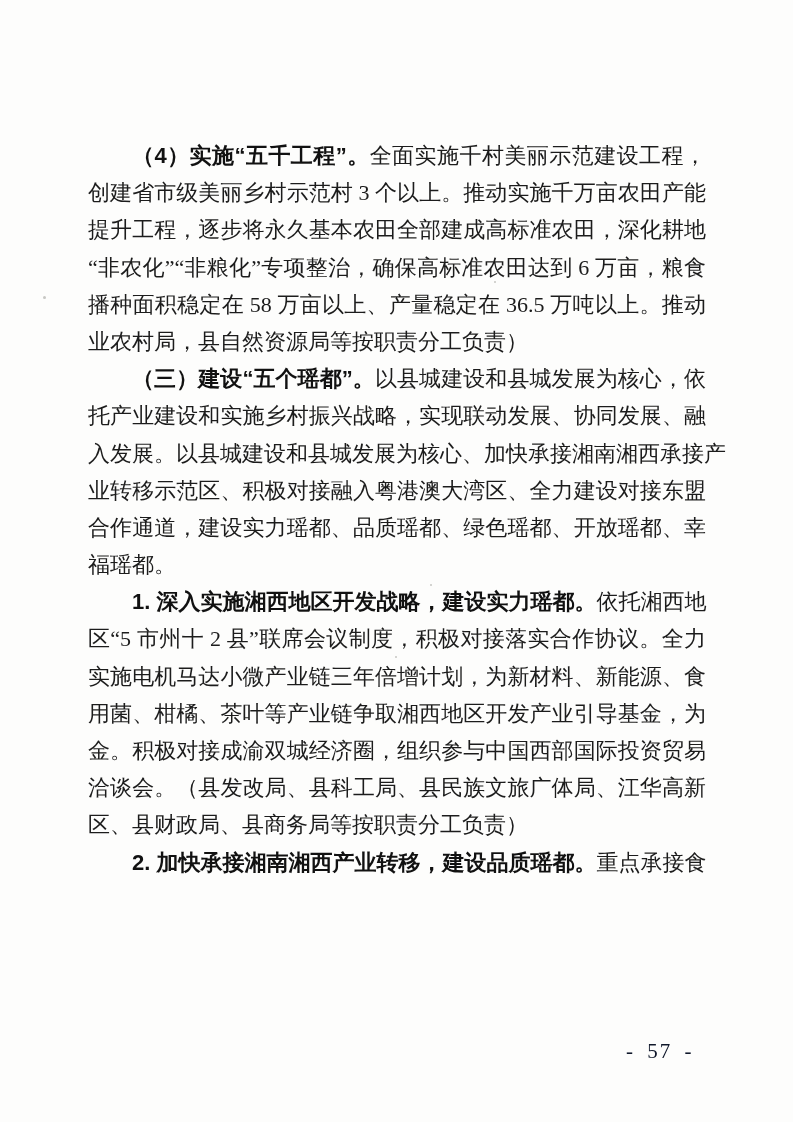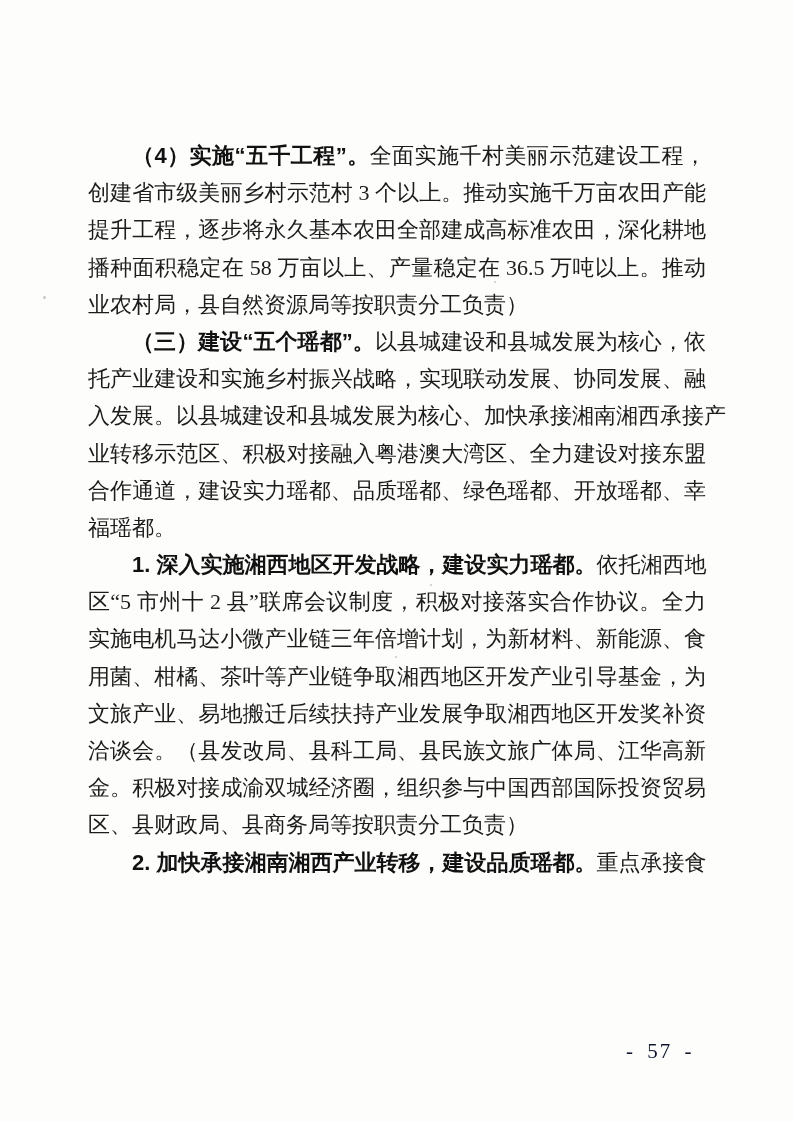--- a/index.html
+++ b/index.html
@@ -66,35 +66,35 @@
   .speck.s4 { left: 395px; top: 656px; width: 2px; height: 2px; }
 </style>
 </head>
 <body>
 
 <div class="page">
   <main class="doc-body">
       <div class="line first"><b class="lead">（4）实施“五千工程”。</b>全面实施千村美丽示范建设工程，</div>
       <div class="line">创建省市级美丽乡村示范村 3 个以上。推动实施千万亩农田产能</div>
       <div class="line">提升工程，逐步将永久基本农田全部建成高标准农田，深化耕地</div>
+      <div class="line">“非农化”“非粮化”专项整治，确保高标准农田达到 6 万亩，粮食</div>
       <div class="line">播种面积稳定在 58 万亩以上、产量稳定在 36.5 万吨以上。推动</div>
       <div class="line last">业农村局，县自然资源局等按职责分工负责）</div>
       <div class="line first"><b class="lead">（三）建设“五个瑶都”。</b>以县城建设和县城发展为核心，依</div>
       <div class="line">托产业建设和实施乡村振兴战略，实现联动发展、协同发展、融</div>
       <div class="line">入发展。以县城建设和县城发展为核心、加快承接湘南湘西承接产</div>
       <div class="line">业转移示范区、积极对接融入粤港澳大湾区、全力建设对接东盟</div>
       <div class="line">合作通道，建设实力瑶都、品质瑶都、绿色瑶都、开放瑶都、幸</div>
       <div class="line last">福瑶都。</div>
       <div class="line first"><b class="lead">1. 深入实施湘西地区开发战略，建设实力瑶都。</b>依托湘西地</div>
       <div class="line">区“5 市州十 2 县”联席会议制度，积极对接落实合作协议。全力</div>
       <div class="line">实施电机马达小微产业链三年倍增计划，为新材料、新能源、食</div>
       <div class="line">用菌、柑橘、茶叶等产业链争取湘西地区开发产业引导基金，为</div>
-      <div class="line">文旅产业、易地搬迁后续扶持产业发展争取湘西地区开发奖补资</div>
+      <div class="line">金。积极对接成渝双城经济圈，组织参与中国西部国际投资贸易</div>
       <div class="line">洽谈会。（县发改局、县科工局、县民族文旅广体局、江华高新</div>
-      <div class="line">金。积极对接成渝双城经济圈，组织参与中国西部国际投资贸易</div>
       <div class="line last">区、县财政局、县商务局等按职责分工负责）</div>
       <div class="line first"><b class="lead">2. 加快承接湘南湘西产业转移，建设品质瑶都。</b>重点承接食</div>
     </main>
 
   <div class="page-num">- 57 -</div>
 
   <span class="speck s1"></span>
   <span class="speck s2"></span>
   <span class="speck s3"></span>
   <span class="speck s4"></span>

